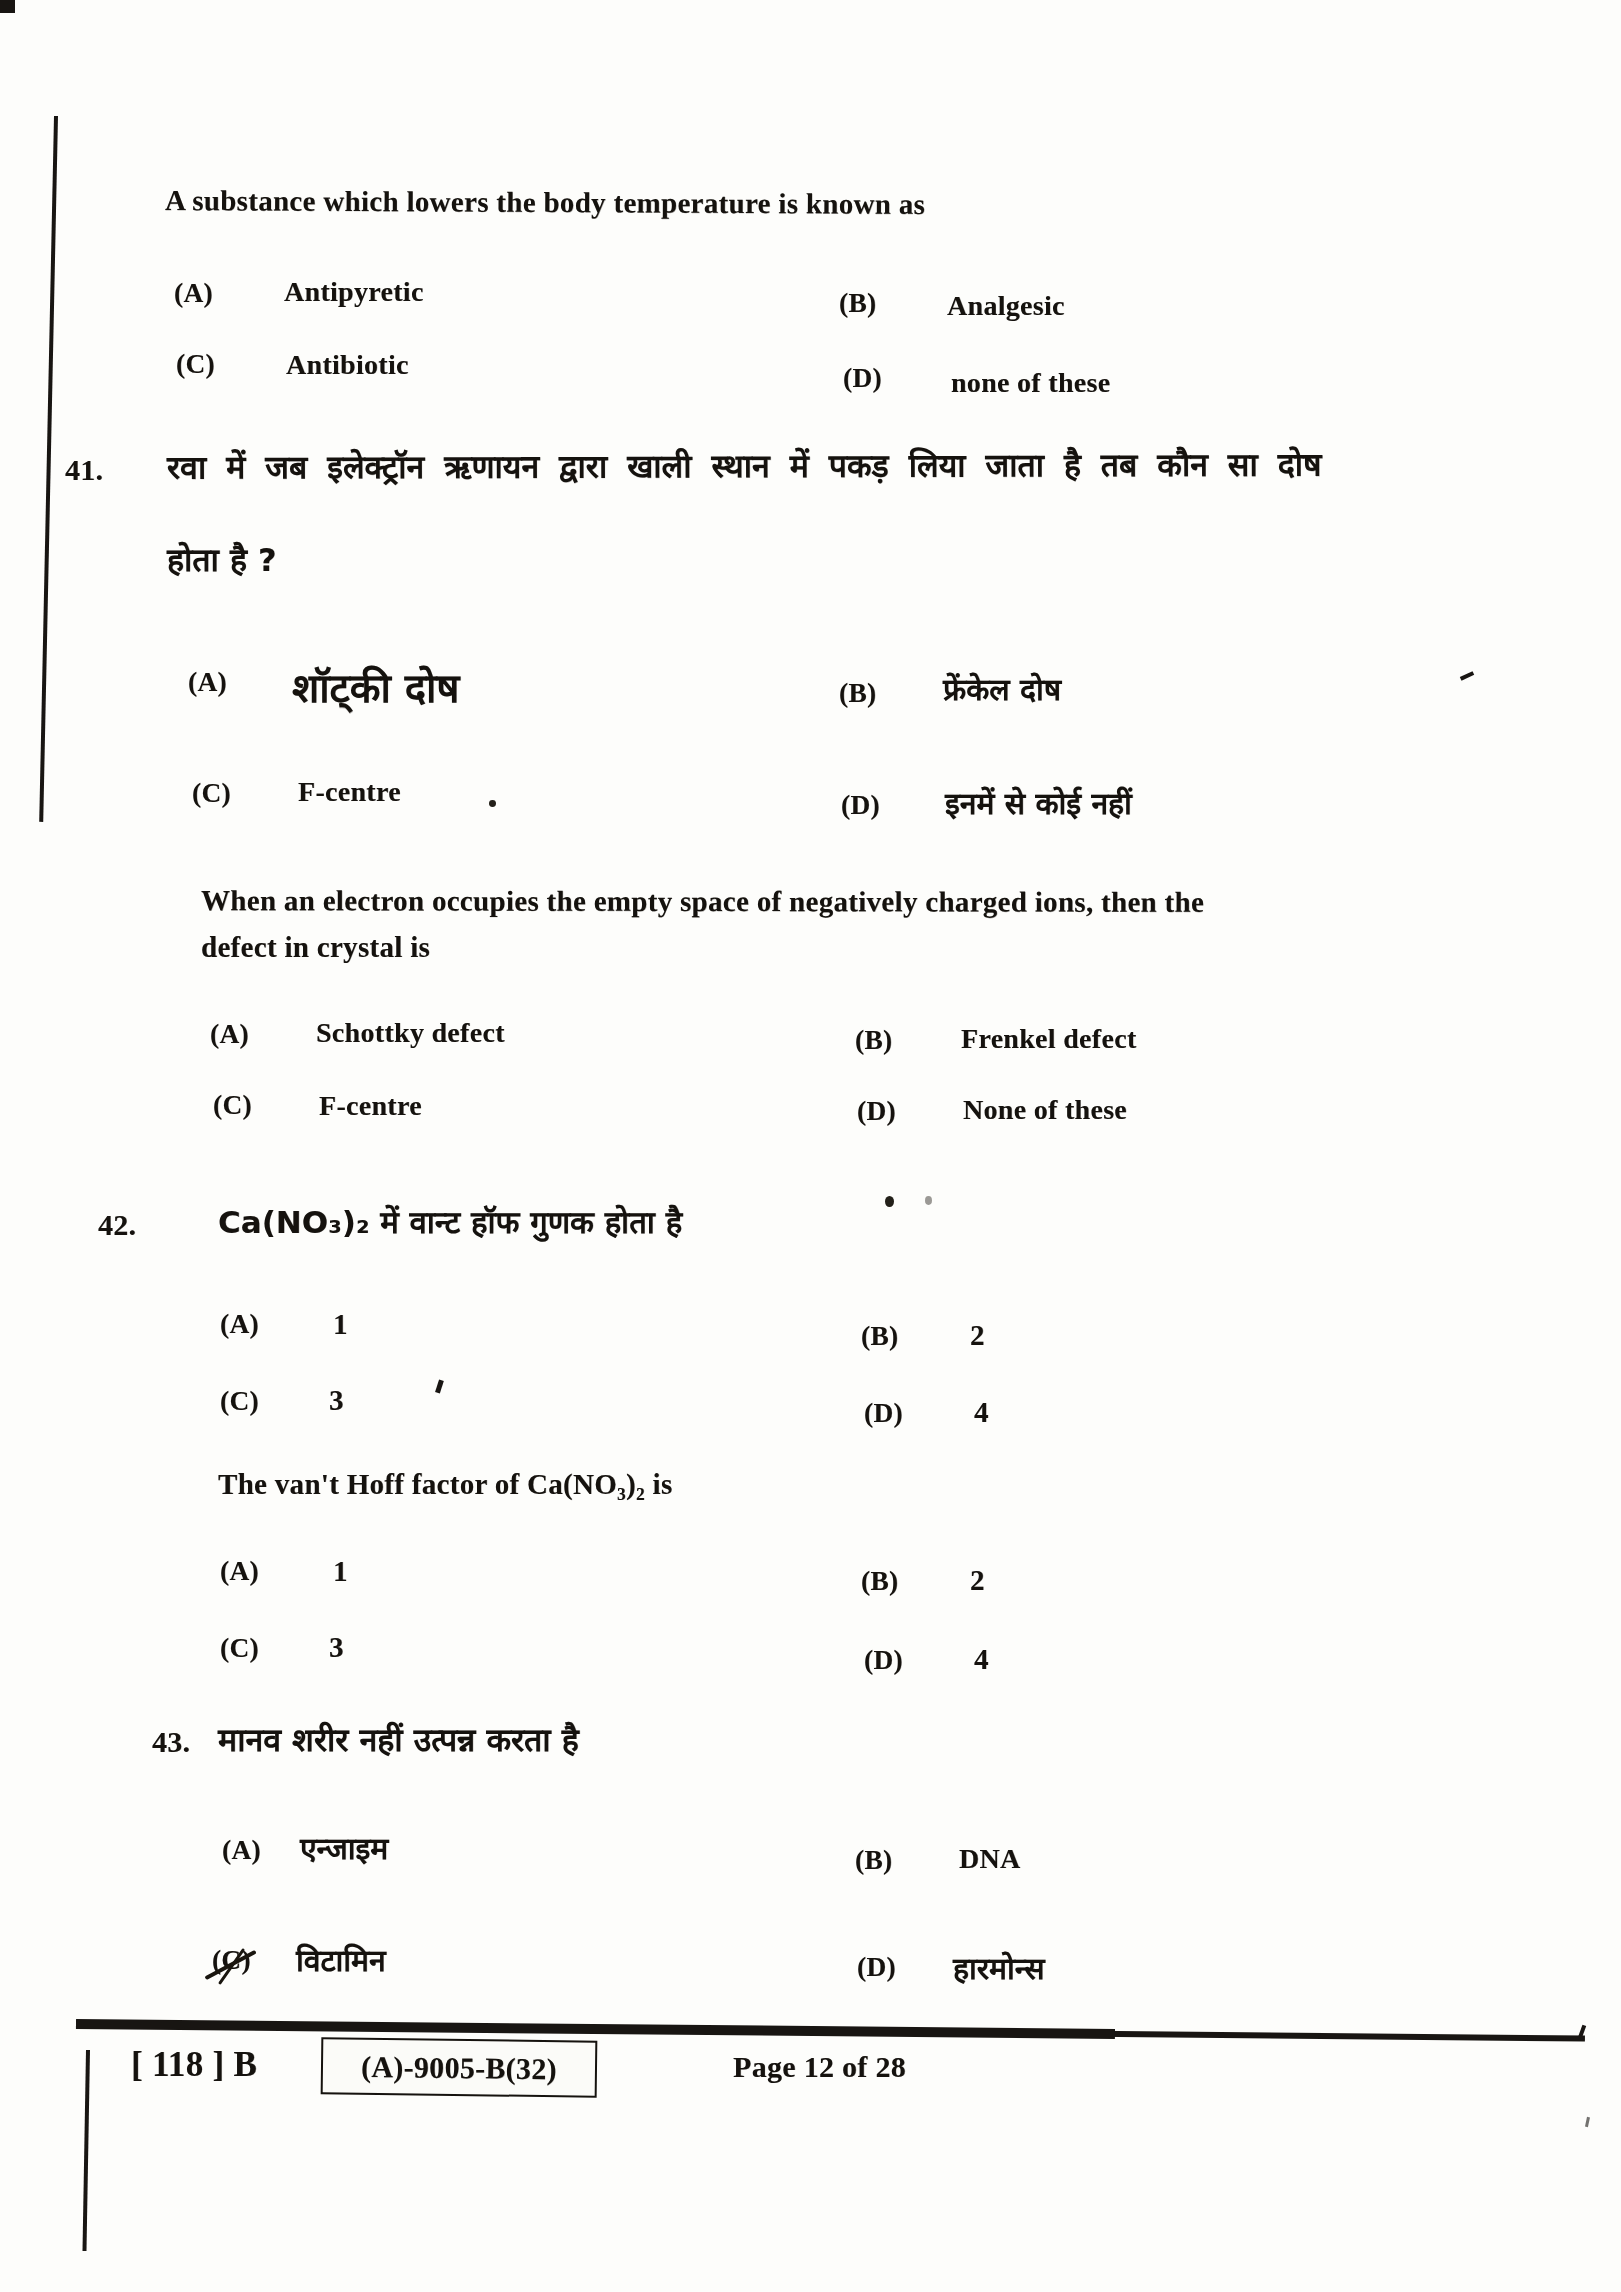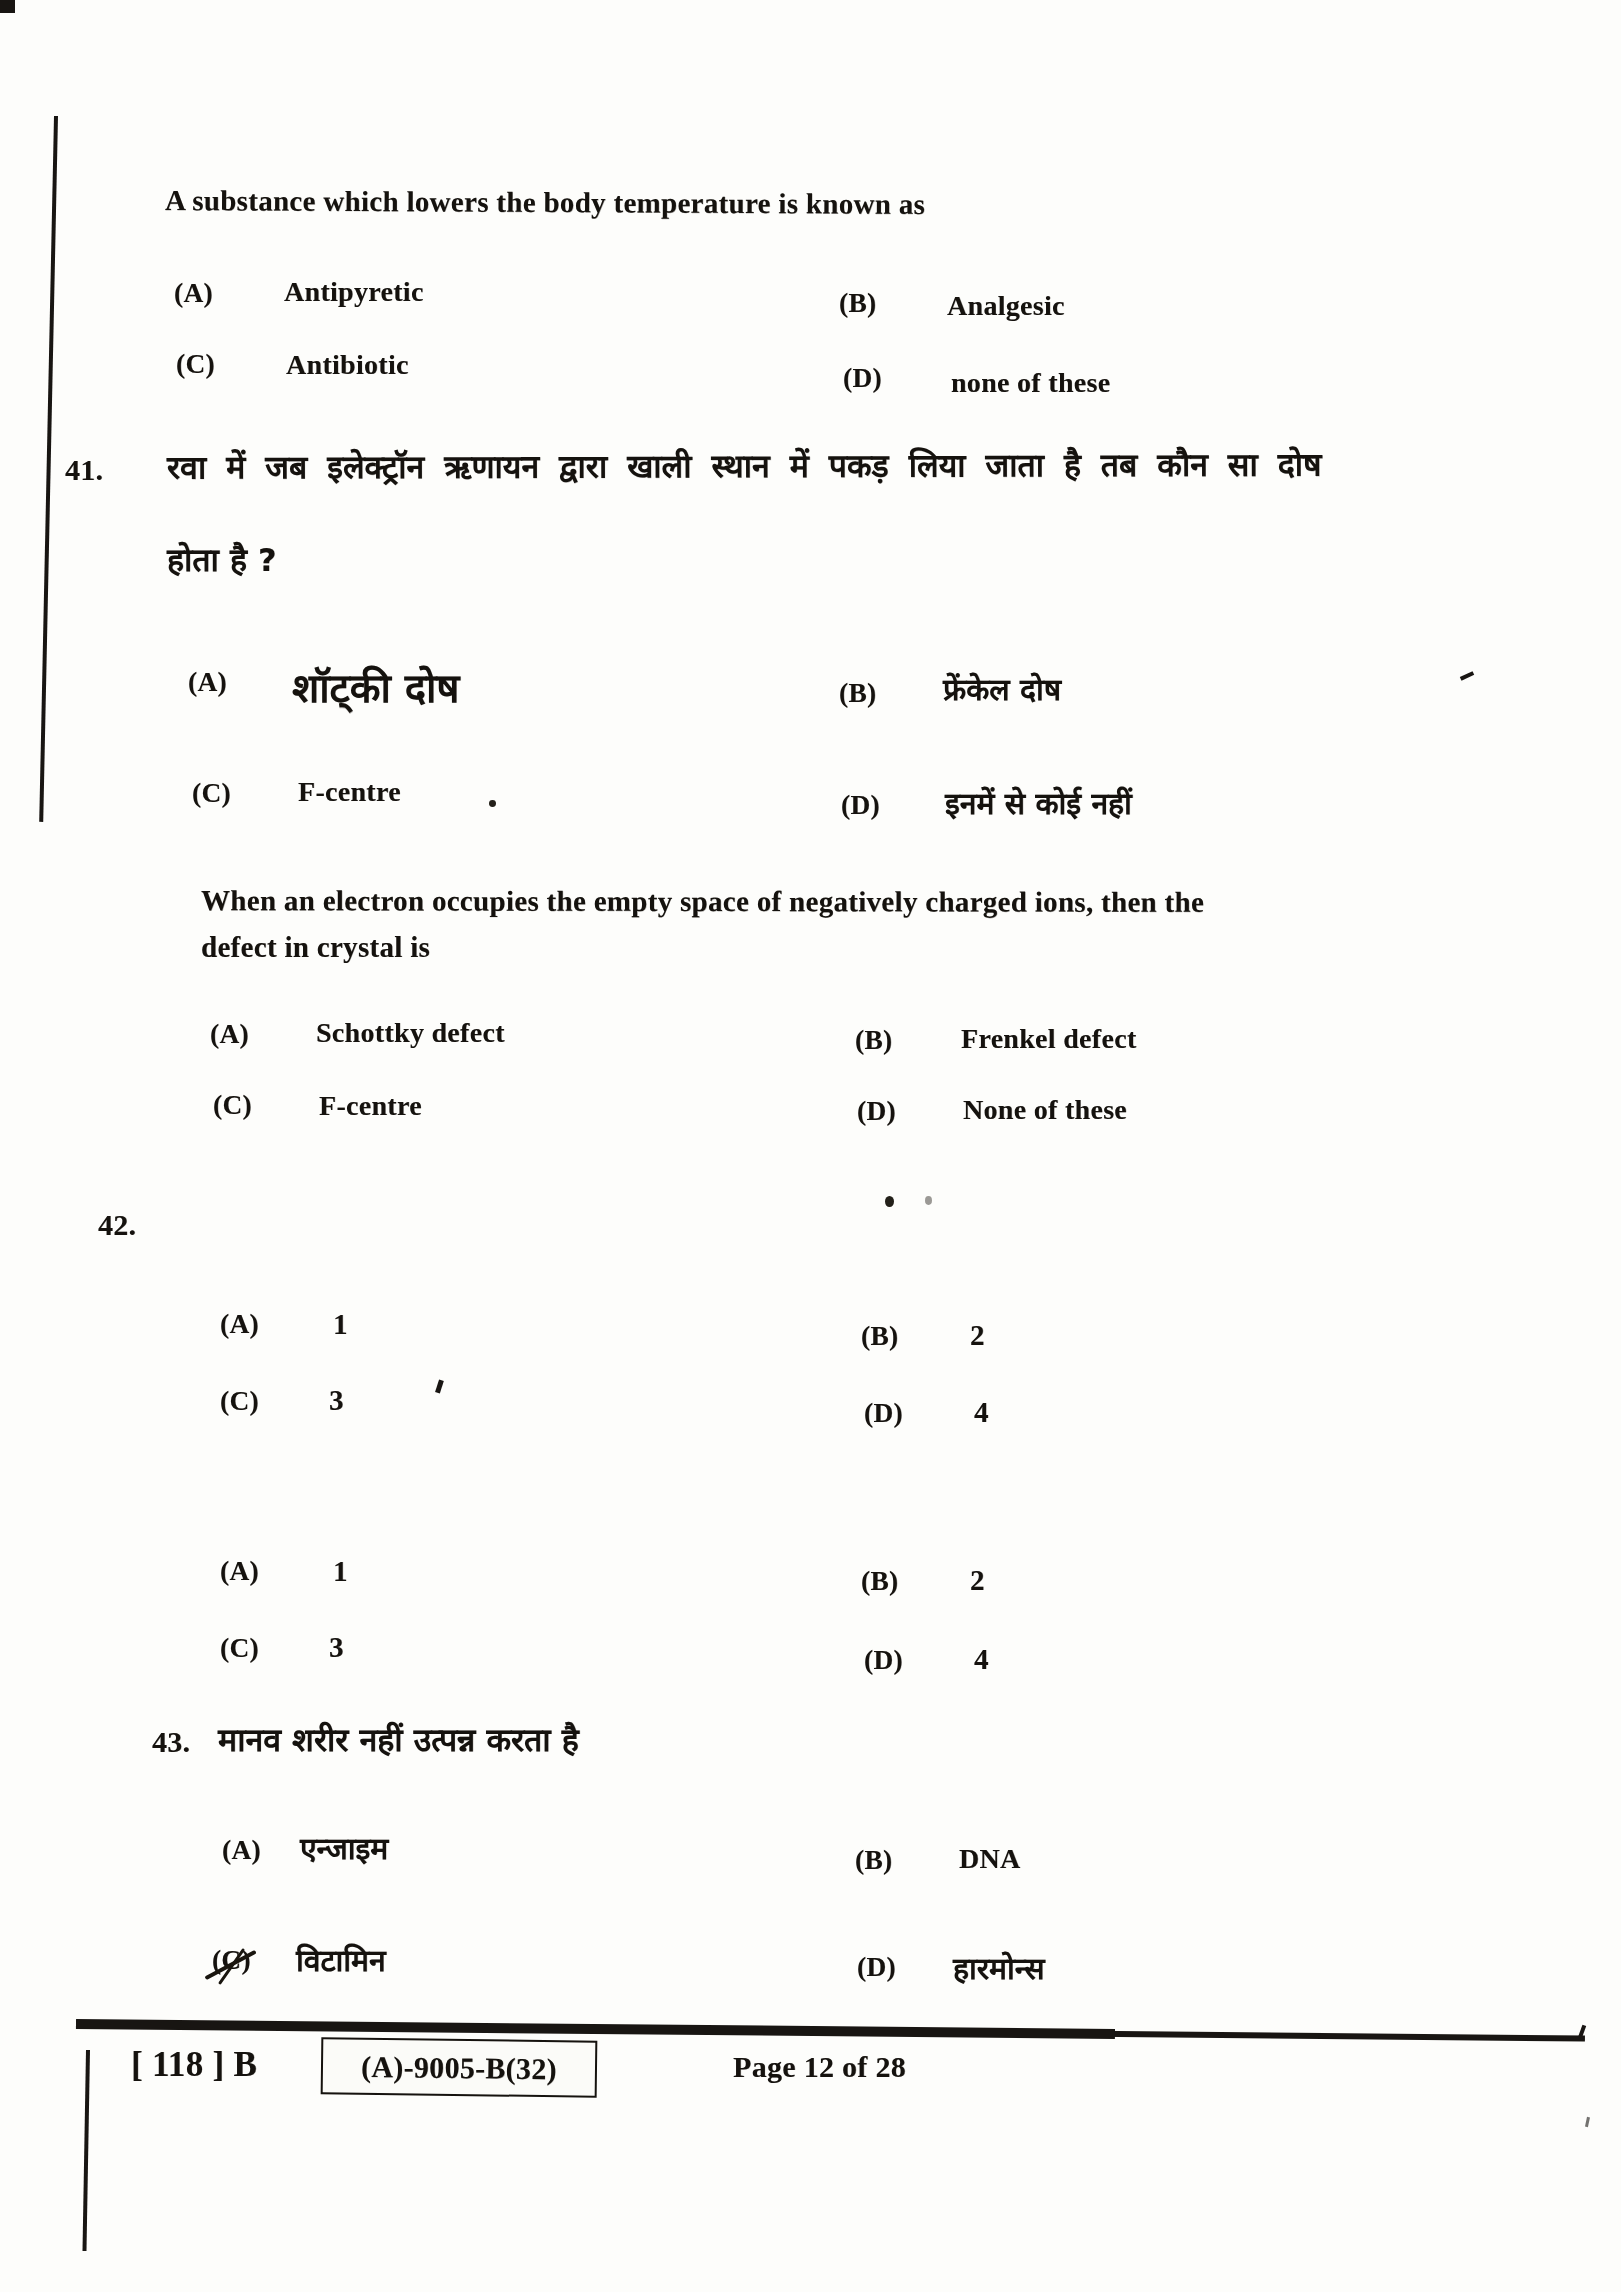--- a/index.html
+++ b/index.html
@@ -83,30 +83,32 @@
   <div class="abs en olabel" style="left:210px;top:1019px;">(A)</div>
   <div class="abs en" style="left:316px;top:1017px;font-size:28px;">Schottky defect</div>
   <div class="abs en olabel" style="left:855px;top:1025px;">(B)</div>
   <div class="abs en" style="left:961px;top:1023px;font-size:28px;">Frenkel defect</div>
   <div class="abs en olabel" style="left:213px;top:1090px;">(C)</div>
   <div class="abs en" style="left:319px;top:1090px;font-size:28px;">F-centre</div>
   <div class="abs en olabel" style="left:857px;top:1096px;">(D)</div>
   <div class="abs en" style="left:963px;top:1094px;font-size:28px;">None of these</div>
 
   <div class="abs en qnum" style="left:98px;top:1208px;">42.</div>
+  <div class="abs hi" style="left:218px;top:1200px;font-size:31px;">Ca(NO₃)₂ में वान्ट हॉफ गुणक होता है</div>
 
   <div class="abs en olabel" style="left:220px;top:1309px;">(A)</div>
   <div class="abs en" style="left:333px;top:1308px;font-size:29px;">1</div>
   <div class="abs en olabel" style="left:861px;top:1321px;">(B)</div>
   <div class="abs en" style="left:970px;top:1319px;font-size:29px;">2</div>
   <div class="abs en olabel" style="left:220px;top:1386px;">(C)</div>
   <div class="abs en" style="left:329px;top:1384px;font-size:29px;">3</div>
   <div class="abs en olabel" style="left:864px;top:1398px;">(D)</div>
   <div class="abs en" style="left:974px;top:1396px;font-size:29px;">4</div>
 
+  <div class="abs en" style="left:218px;top:1468px;font-size:29px;">The van't Hoff factor of Ca(NO₃)₂ is</div>
 
   <div class="abs en olabel" style="left:220px;top:1556px;">(A)</div>
   <div class="abs en" style="left:333px;top:1555px;font-size:29px;">1</div>
   <div class="abs en olabel" style="left:861px;top:1566px;">(B)</div>
   <div class="abs en" style="left:970px;top:1564px;font-size:29px;">2</div>
   <div class="abs en olabel" style="left:220px;top:1633px;">(C)</div>
   <div class="abs en" style="left:329px;top:1631px;font-size:29px;">3</div>
   <div class="abs en olabel" style="left:864px;top:1645px;">(D)</div>
   <div class="abs en" style="left:974px;top:1643px;font-size:29px;">4</div>
 

